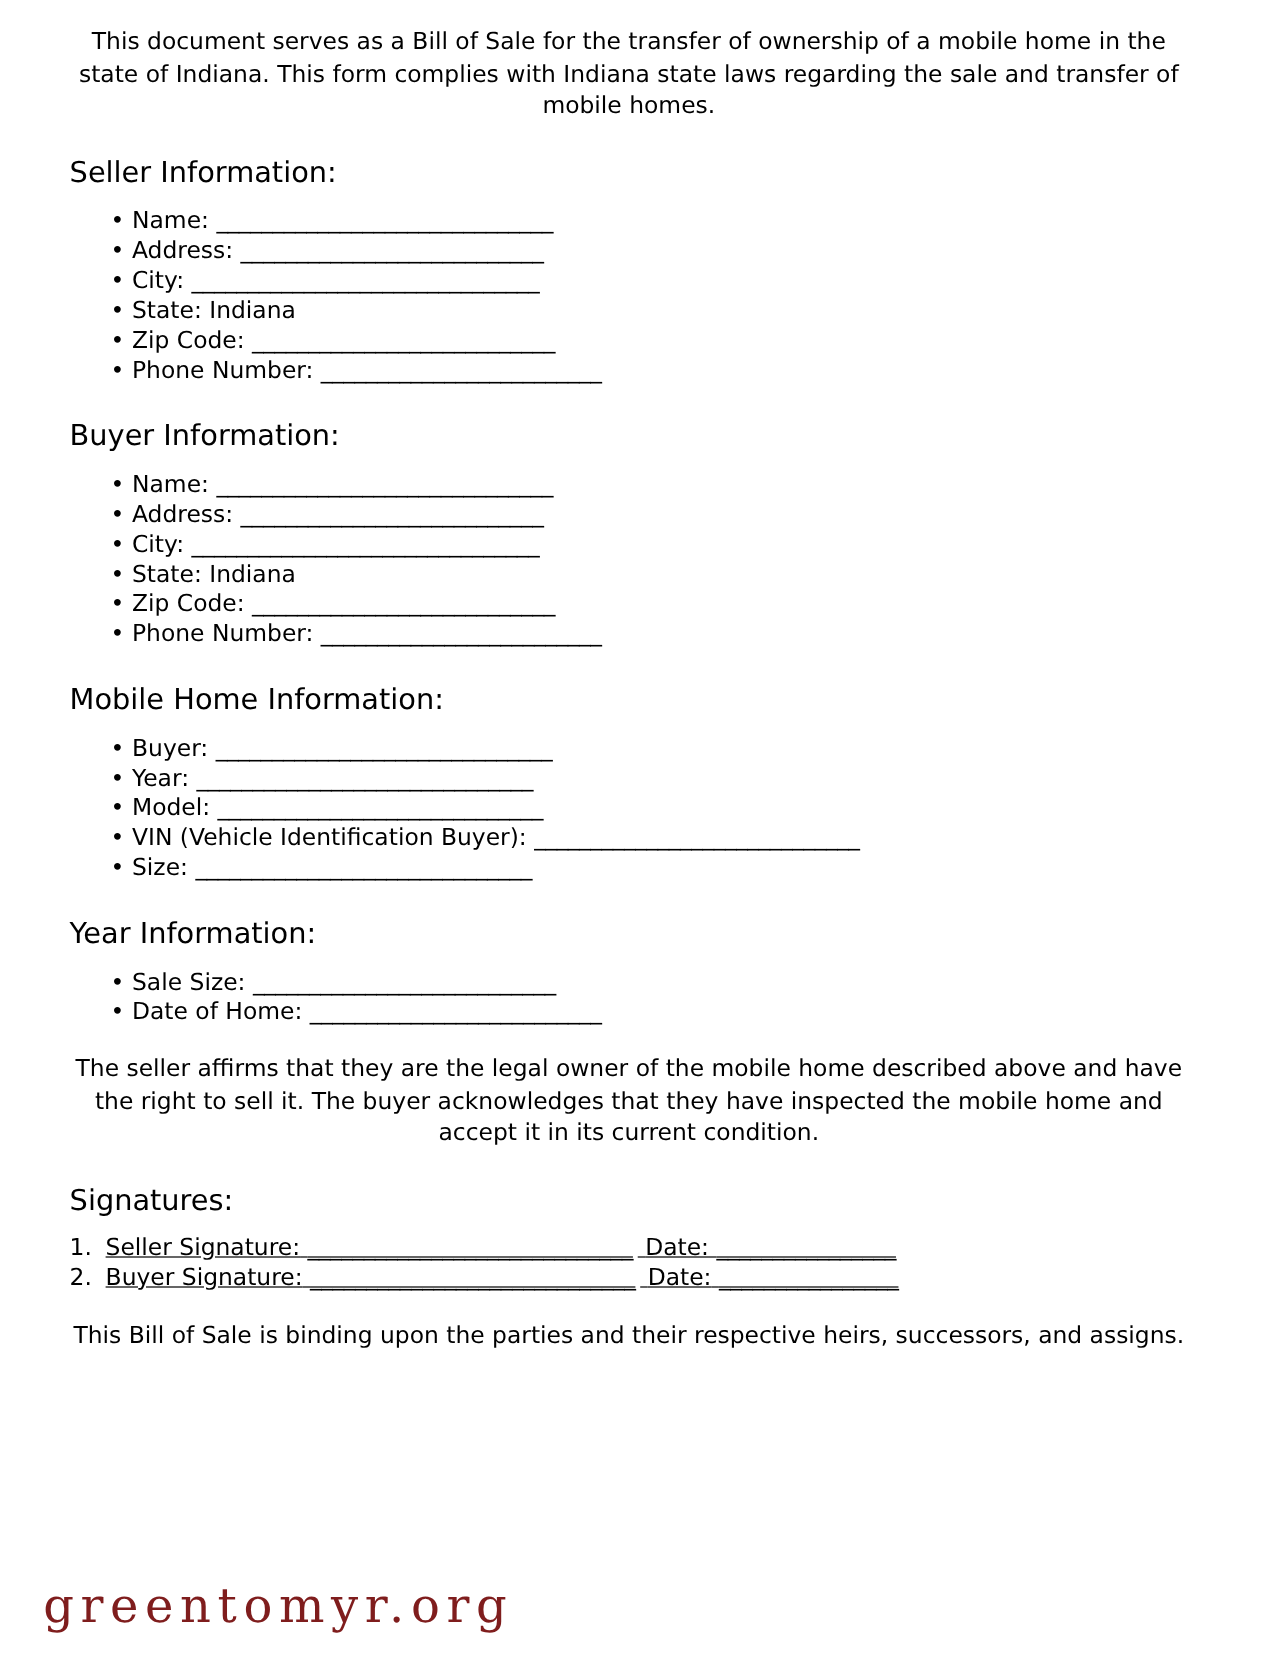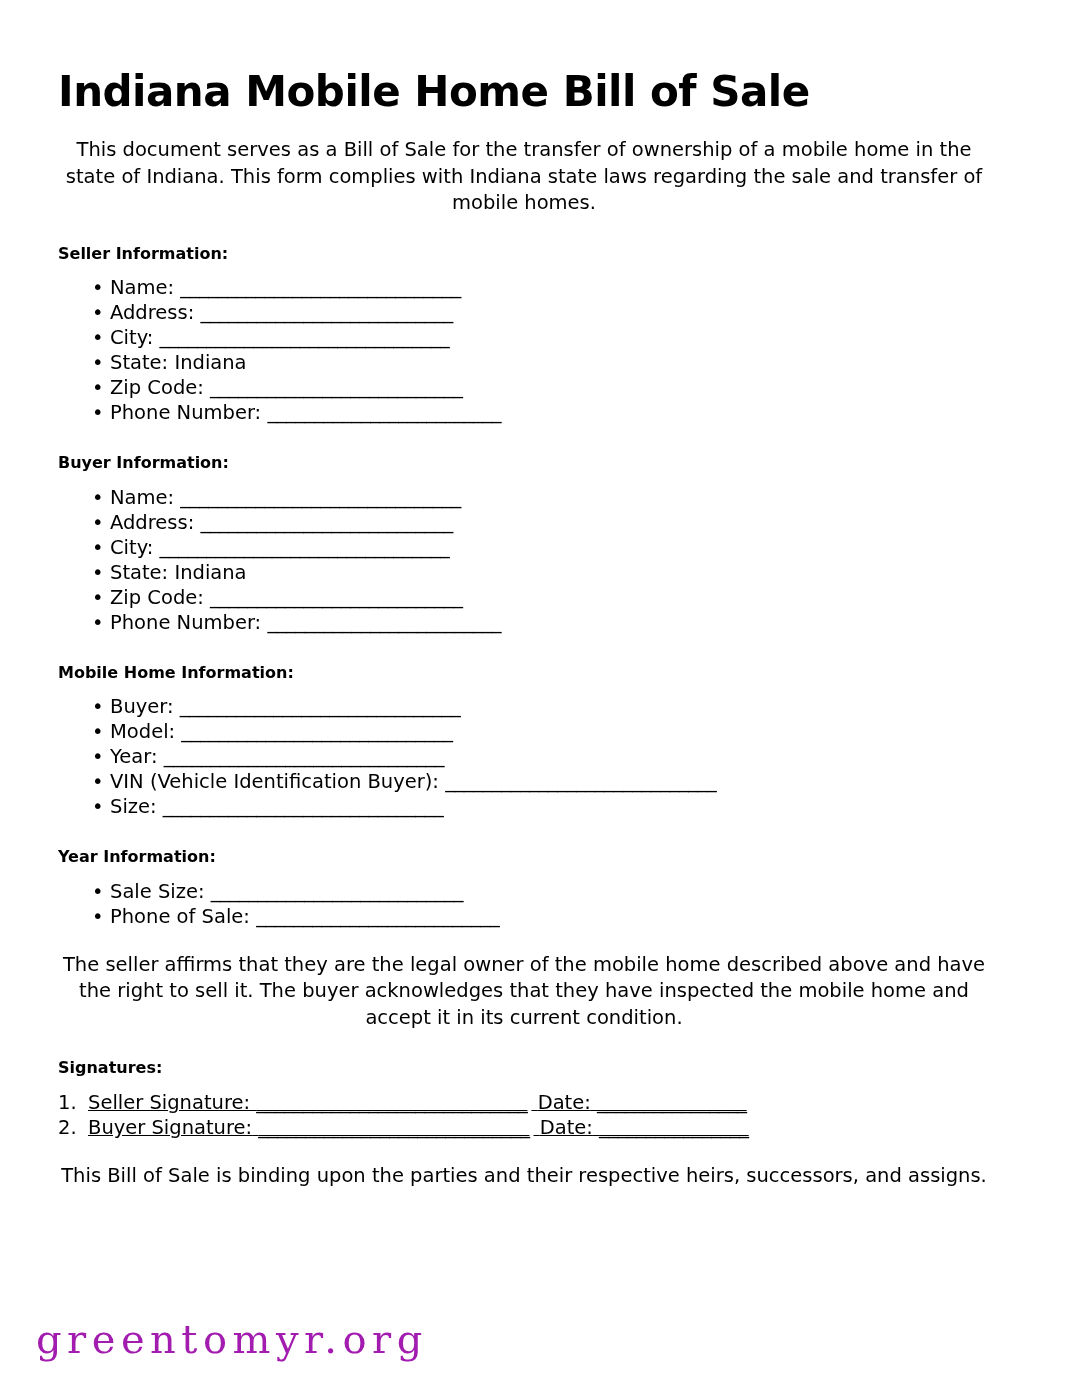--- a/index.html
+++ b/index.html
@@ -30,22 +30,22 @@
     padding-top: 68px;
     line-height: 1.12;
   }
   p.para {
     font-size: 19.5px;
     line-height: 1.36;
     margin: 22px 0 0 0;
     text-align: center;
   }
   h2.section-heading {
-    font-size: 16px;
-    font-weight: bold;
+    font-size: 24px;
+    font-weight: normal;
     margin: 27px 0 0 0;
     line-height: 1.3;
   }
   ul.field-list {
     list-style: none;
     margin: 12px 0 0 0;
     padding: 0;
   }
   ul.field-list > li {
     font-size: 19.5px;
@@ -93,30 +93,29 @@
     display: inline-block;
     width: 4px;
   }
   .watermark {
     position: absolute;
     left: 36px;
     top: 1316px;
     font-family: "DejaVu Serif", "Liberation Serif", serif;
     font-size: 40px;
     letter-spacing: 5.5px;
-    color: #a21caf;
+    color: #7f1d1d;
     white-space: nowrap;
   }
 </style>
 </head>
 <body>
 
 <div class="page">
 
-  <h1 class="doc-title">Indiana Mobile Home Bill of Sale</h1>
 
   <p class="para">This document serves as a Bill of Sale for the transfer of ownership of a mobile home in the state of Indiana. This form complies with Indiana state laws regarding the sale and transfer of mobile homes.</p>
 
   <h2 class="section-heading">Seller Information:</h2>
   <ul class="field-list">
     <li><span>Name:</span> <span class="blank">______________________________</span></li>
     <li><span>Address:</span> <span class="blank">___________________________</span></li>
     <li><span>City:</span> <span class="blank">_______________________________</span></li>
     <li><span>State:</span> <span>Indiana</span></li>
     <li><span>Zip Code:</span> <span class="blank">___________________________</span></li>
@@ -129,30 +128,30 @@
     <li><span>Address:</span> <span class="blank">___________________________</span></li>
     <li><span>City:</span> <span class="blank">_______________________________</span></li>
     <li><span>State:</span> <span>Indiana</span></li>
     <li><span>Zip Code:</span> <span class="blank">___________________________</span></li>
     <li><span>Phone Number:</span> <span class="blank">_________________________</span></li>
   </ul>
 
   <h2 class="section-heading">Mobile Home Information:</h2>
   <ul class="field-list">
     <li><span>Buyer:</span> <span class="blank">______________________________</span></li>
+    <li><span>Year:</span> <span class="blank">______________________________</span></li>
     <li><span>Model:</span> <span class="blank">_____________________________</span></li>
-    <li><span>Year:</span> <span class="blank">______________________________</span></li>
     <li><span>VIN (Vehicle Identification Buyer):</span> <span class="blank">_____________________________</span></li>
     <li><span>Size:</span> <span class="blank">______________________________</span></li>
   </ul>
 
   <h2 class="section-heading">Year Information:</h2>
   <ul class="field-list">
     <li><span>Sale Size:</span> <span class="blank">___________________________</span></li>
-    <li><span>Phone of Sale:</span> <span class="blank">__________________________</span></li>
+    <li><span>Date of Home:</span> <span class="blank">__________________________</span></li>
   </ul>
 
   <p class="para">The seller affirms that they are the legal owner of the mobile home described above and have the right to sell it. The buyer acknowledges that they have inspected the mobile home and accept it in its current condition.</p>
 
   <h2 class="section-heading">Signatures:</h2>
   <ol class="sig-list">
     <li><span>Seller Signature:</span> <span class="blank">_____________________________</span><span class="sig-gap"></span> <span>Date:</span> <span class="blank">________________</span></li>
     <li><span>Buyer Signature:</span> <span class="blank">_____________________________</span><span class="sig-gap"></span> <span>Date:</span> <span class="blank">________________</span></li>
   </ol>
 

